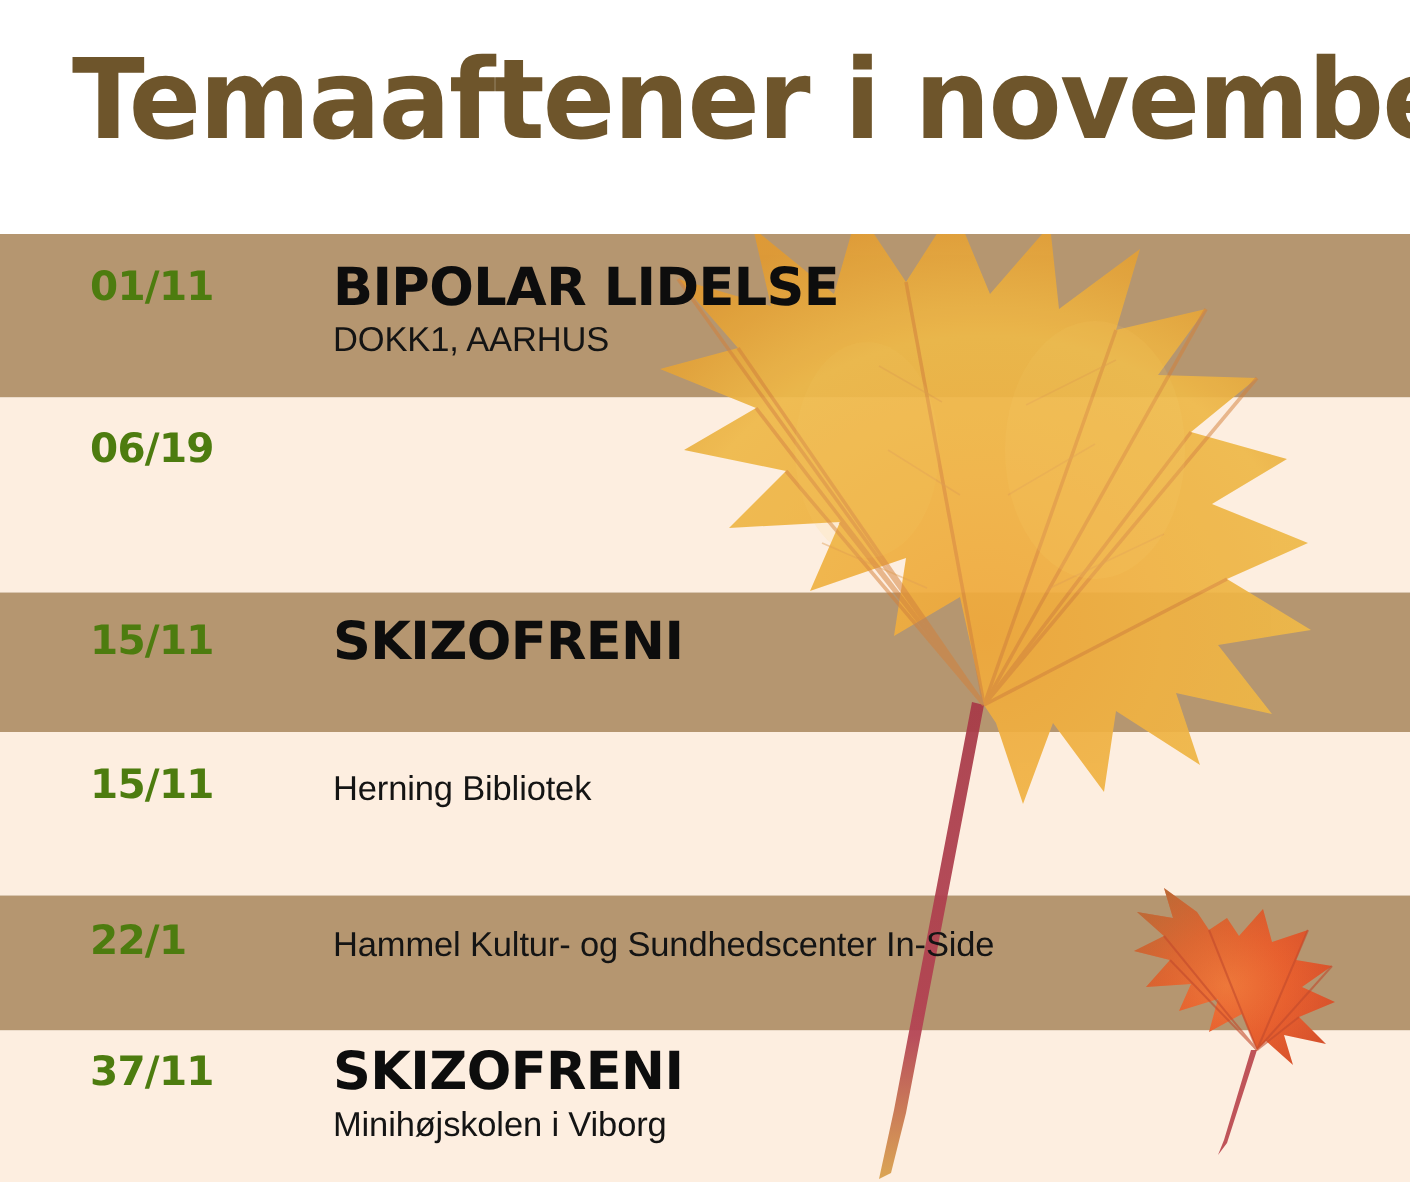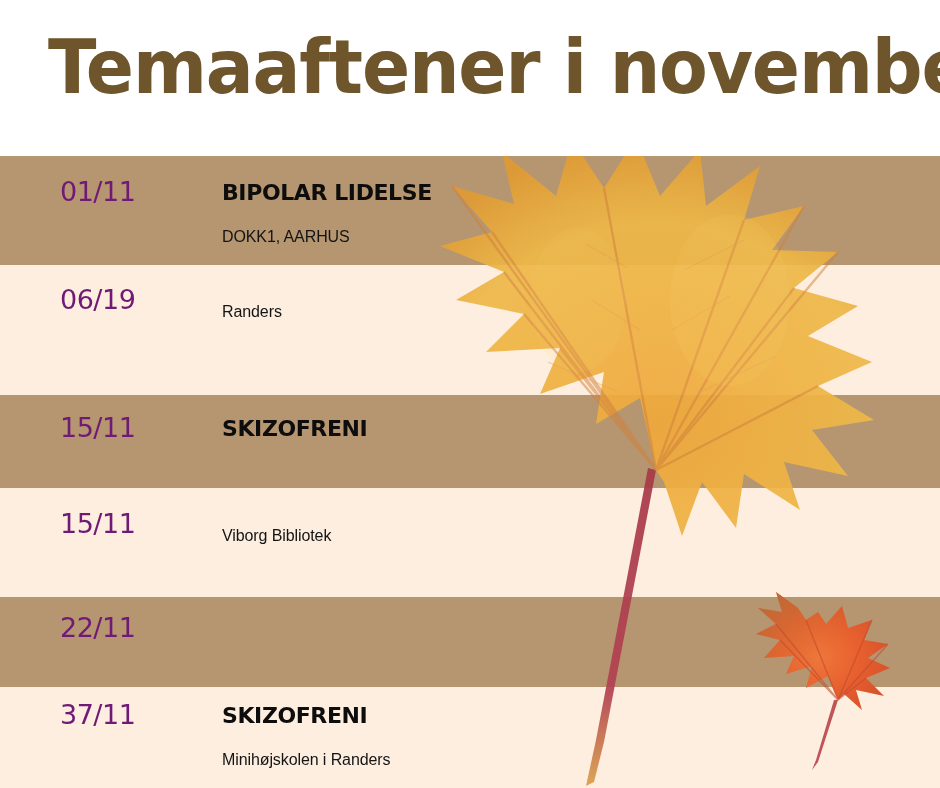--- a/index.html
+++ b/index.html
@@ -36,47 +36,47 @@
 
   
   .art{position:absolute;left:0;top:0;width:940px;height:788px;z-index:3;pointer-events:none;}
 
   
   .rows{position:absolute;left:0;top:0;width:940px;height:788px;z-index:4;}
   .row{position:absolute;left:0;width:940px;}
   .row .date{
     position:absolute;left:60px;
     font-family:"DejaVu Sans", sans-serif;
-    font-weight:400;
+    font-weight:700;
     font-size:27px;
     line-height:32px;
-    color:#701a75;
+    color:#4d7c0f;
     letter-spacing:-0.5px;
     white-space:nowrap;
   }
   .row .body{
     position:absolute;left:222px;right:10px;
   }
   .row .title{
     font-family:"DejaVu Sans", sans-serif;
     font-weight:700;
-    font-size:22px;
+    font-size:35px;
     line-height:33px;
     color:#0d0d0d;
     letter-spacing:-0.4px;
     white-space:pre-line;
   }
   .row .venue{
     font-family:"Liberation Sans", sans-serif;
     font-weight:400;
-    font-size:16px;
+    font-size:23px;
     line-height:30px;
     color:#141414;
     letter-spacing:-0.1px;
-    margin-top:13px;
+    margin-top:2px;
     white-space:nowrap;
   }
 </style>
 </head>
 <body>
 
 <div id="poster">
 
   <div class="bands">
     <div class="band tan" style="top:156px;height:109px;"></div>
@@ -181,49 +181,49 @@
       <div class="date">01/11</div>
       <div class="body">
         <div class="title">BIPOLAR LIDELSE</div>
         <div class="venue">DOKK1, AARHUS</div>
       </div>
     </div>
 
     <div class="row" style="top:284px;">
       <div class="date">06/19</div>
       <div class="body">
-        <div class="venue">Randers</div>
       </div>
     </div>
 
     <div class="row" style="top:412px;">
       <div class="date">15/11</div>
       <div class="body">
         <div class="title">SKIZOFRENI</div>
       </div>
     </div>
 
     <div class="row" style="top:508px;">
       <div class="date">15/11</div>
       <div class="body">
-        <div class="venue">Viborg Bibliotek</div>
+        <div class="venue">Herning Bibliotek</div>
       </div>
     </div>
 
     <div class="row" style="top:612px;">
-      <div class="date">22/11</div>
-      <div class="body">
+      <div class="date">22/1</div>
+      <div class="body">
+        <div class="venue">Hammel Kultur- og Sundhedscenter In-Side</div>
       </div>
     </div>
 
     <div class="row" style="top:699px;">
       <div class="date">37/11</div>
       <div class="body">
         <div class="title">SKIZOFRENI</div>
-        <div class="venue">Minihøjskolen i Randers</div>
+        <div class="venue">Minihøjskolen i Viborg</div>
       </div>
     </div>
 
   </div>
 
   <div class="header">
     <div class="header-title">Temaaftener i november</div>
   </div>
 
 </div>

